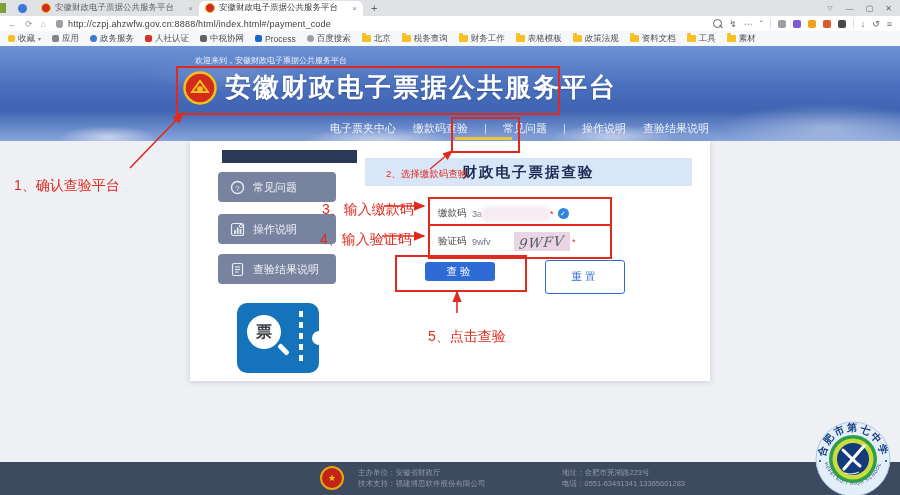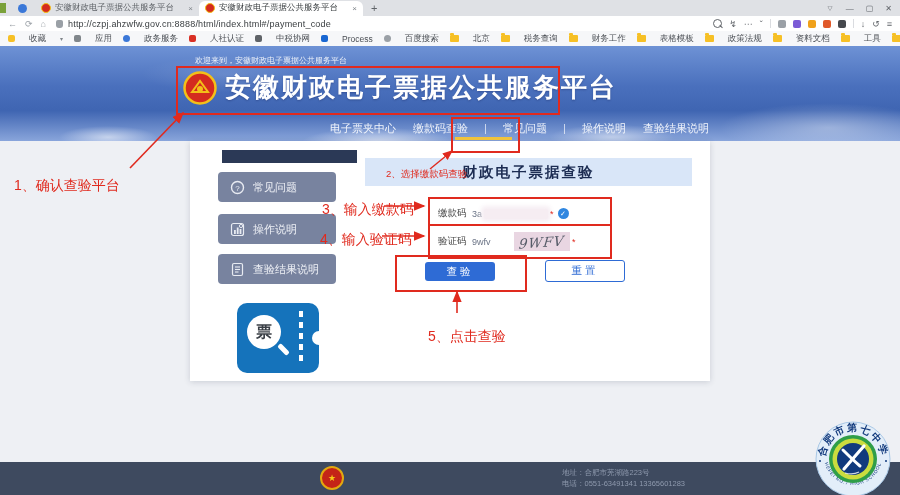--- a/index.html
+++ b/index.html
@@ -23,21 +23,21 @@
   .siteinfo{width:7px;height:8px;background:#9aa0a6;border-radius:2px 2px 3px 3px;margin:0 5px 0 10px;}
   .url{color:#3c4043;letter-spacing:.2px;}
   .addr-right{margin-left:auto;display:flex;align-items:center;gap:7px;padding-right:8px;}
   .mini-glyph{font-size:9px;color:#5f6368;}
   .lens{width:7px;height:7px;border:1.2px solid #5f6368;border-radius:50%;position:relative;}
   .lens::after{content:"";position:absolute;left:5px;top:6px;width:4px;height:1.2px;background:#5f6368;transform:rotate(45deg);}
   .ext{width:8px;height:8px;border-radius:2px;}
   .vsep{width:1px;height:9px;background:#dadce0;}
   .bookmarks{position:absolute;left:0;top:31px;width:900px;height:15px;background:#f6f7f9;display:flex;align-items:center;
     gap:11px;padding-left:8px;font-size:8.5px;color:#4a4e54;border-bottom:1px solid #e8e8e8;}
-  .bm{display:flex;align-items:center;gap:14px;white-space:nowrap;}
+  .bm{display:flex;align-items:center;gap:3px;white-space:nowrap;}
   .bm-caret{font-size:6px;color:#80868b;}
   .bm-folder{width:9px;height:7px;background:#f6c026;border-radius:1px;position:relative;flex:none;}
   .bm-folder::before{content:"";position:absolute;top:-2px;left:0;width:4px;height:2px;background:#f6c026;border-radius:1px 1px 0 0;}
   .bm-site{width:7px;height:7px;border-radius:2px;flex:none;}
   
   .banner{position:absolute;left:0;top:46px;width:900px;height:95px;
     background:
       radial-gradient(70px 16px at 12% 96%, rgba(255,255,255,.55), transparent 70%),
       radial-gradient(110px 22px at 42% 102%, rgba(255,255,255,.65), transparent 70%),
       radial-gradient(90px 18px at 68% 96%, rgba(255,255,255,.5), transparent 70%),
@@ -75,21 +75,21 @@
     box-shadow:0 0 4px 3px rgba(246,237,242,.95);}
   .req{color:#e02a1e;font-size:9px;margin:0 2px;}
   .verify-ic{width:11px;height:11px;border-radius:50%;background:#2f86e0;color:#fff;font-size:7px;
     display:flex;align-items:center;justify-content:center;margin-left:2px;}
   .captcha{width:56px;height:19px;margin-left:8px;background:#e9d6e2;display:flex;align-items:center;justify-content:center;
     font-family:"DejaVu Serif",serif;font-style:italic;font-size:13.5px;color:#565b68;letter-spacing:1px;
     transform:none;}
   .captcha span{display:inline-block;transform:rotate(-4deg) skewX(-10deg);}
   .btn-submit{position:absolute;left:235px;top:121px;width:70px;height:19px;background:#2e6bd5;border-radius:3px;
     color:#fff;font-size:10.5px;display:flex;align-items:center;justify-content:center;letter-spacing:3px;}
-  .btn-reset{position:absolute;left:355px;top:119px;width:80px;height:22px;background:#fff;border:1px solid #2e6bd5;
+  .btn-reset{position:absolute;left:355px;top:119px;width:80px;height:34px;background:#fff;border:1px solid #2e6bd5;
     border-radius:3px;color:#2e6bd5;font-size:10.5px;display:flex;align-items:center;justify-content:center;
     letter-spacing:3px;box-sizing:border-box;}
   
   .anno-box{position:absolute;border:2px solid #e02a1e;pointer-events:none;z-index:40;}
   .anno-text{position:absolute;color:#e02a1e;font-size:14px;z-index:41;white-space:nowrap;}
   .yline{position:absolute;left:455px;top:137px;width:57px;height:3px;background:#f0c33c;z-index:39;}
   .arrows{position:absolute;left:0;top:0;width:900px;height:495px;pointer-events:none;z-index:42;}
   
   .footer{position:absolute;left:0;top:462px;width:900px;height:33px;background:#3e4a5f;}
   .emblem{position:absolute;left:320px;top:4px;width:24px;height:24px;border-radius:50%;background:#c42417;
@@ -325,20 +325,24 @@
     <line x1="430" y1="169" x2="452" y2="151" stroke="#e02a1e" stroke-width="1.4" marker-end="url(#ah)"></line>
     <line x1="384" y1="206" x2="424" y2="206" stroke="#e02a1e" stroke-width="1.6" marker-end="url(#ah)"></line>
     <line x1="382" y1="236" x2="424" y2="236" stroke="#e02a1e" stroke-width="1.6" marker-end="url(#ah)"></line>
     <line x1="457" y1="313" x2="457" y2="292" stroke="#e02a1e" stroke-width="1.6" marker-end="url(#ah)"></line>
   </svg>
 
   <div class="footer">
     <div class="emblem">
         <span>★</span>
       </div>
+    <div class="fcol c1">
+      <div>主办单位：安徽省财政厅</div>
+      <div>技术支持：福建博思软件股份有限公司</div>
+    </div>
     <div class="fcol c2">
       <div>地址：合肥市芜湖路223号</div>
       <div>电话：0551-63491341  13365601283</div>
     </div>
   </div>
 
   <svg class="wm" viewBox="-38 -38 76 76">
     <circle cx="0" cy="0" r="37" fill="#e3eef9" stroke="#a9c8e6" stroke-width="1"></circle>
     <defs>
       <path id="arcTop" d="M -28,0 A 28,28 0 0 1 28,0" fill="none"></path>

